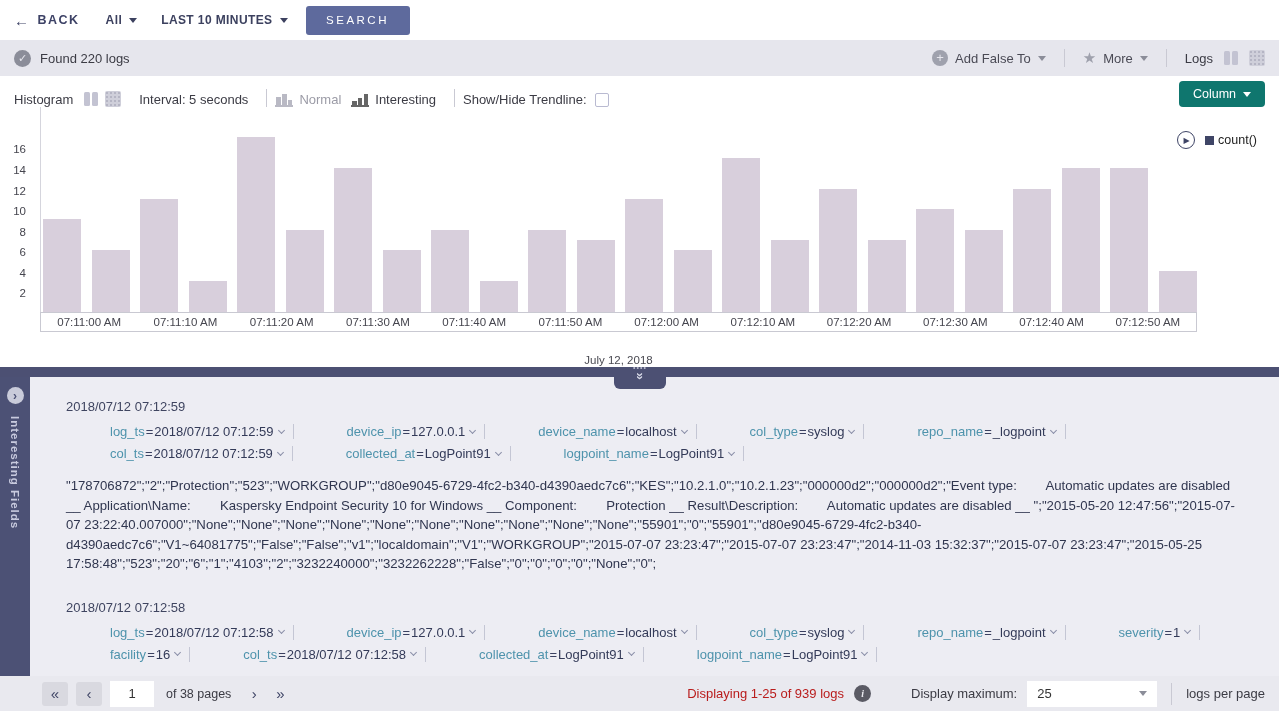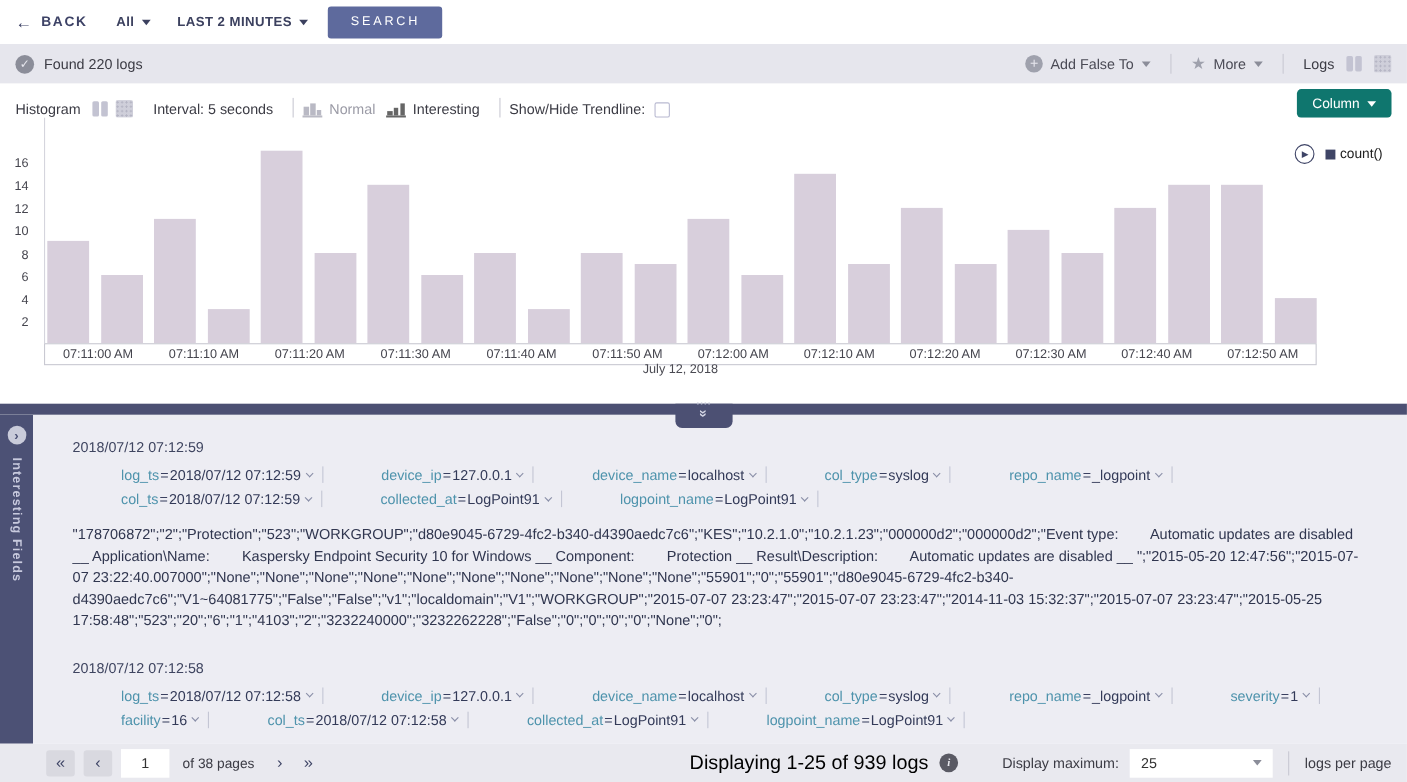--- a/index.html
+++ b/index.html
@@ -65,21 +65,21 @@
   .plot { position:absolute; left:40px; right:82px; top:0; height:205px;
     border-left:1px solid #d5d5dd; }
   .bars { position:absolute; left:2px; right:0; top:0; bottom:0; display:flex;
     align-items:flex-end; justify-content:space-between; }
   .bar { width:38px; background:#d8cfdc; }
   .y-axis { position:absolute; left:0; top:0; width:34px; height:205px; }
   .ytick { position:absolute; right:8px; font-size:11.5px; color:#45454e; width:26px; text-align:right; }
   .x-strip { position:absolute; left:40px; right:82px; top:205px; height:20px; background:#fff;
     border:1px solid #c9c9d2; display:flex; align-items:center; }
   .xlab { flex:1; text-align:center; font-size:11.5px; color:#45454e; white-space:nowrap; }
-  .date-lab { position:absolute; left:40px; right:82px; top:223px; text-align:center;
+  .date-lab { position:absolute; left:40px; right:82px; top:247px; text-align:center;
     font-size:11.5px; color:#4a4a52; }
   .legend { position:absolute; right:22px; top:24px; display:flex; align-items:center; gap:10px; }
   .play-circ { width:18px; height:18px; border:1.5px solid #3e4466; border-radius:50%;
     color:#3e4466; font-size:8px; display:flex; align-items:center; justify-content:center;
     padding-left:1px; cursor:pointer; }
   .legend-item { display:flex; align-items:center; gap:4px; font-size:12.5px; color:#222; }
   .legend-sq { width:9px; height:9px; background:#3f4566; }
 
   
   .gap-white { height:8px; background:#fff; }
@@ -117,21 +117,21 @@
   
   .footerbar { height:35px; background:#e9e9ef; display:flex; align-items:center;
     padding:0 14px 0 42px; position:relative; z-index:3; }
   .pg-btn { width:26px; height:24px; border-radius:3px; display:flex; align-items:center;
     justify-content:center; color:#3f4566; font-size:15px; cursor:pointer; }
   .pg-btn.boxed { background:#d9d9e0; margin-right:8px; }
   .page-input { width:44px; height:26px; border:none; background:#fff; text-align:center;
     font-size:13px; color:#333; margin-right:12px; font-family:inherit; outline:none; }
   .pages-text { font-size:12.5px; color:#3b3b44; margin-right:10px; }
   .foot-right { margin-left:auto; display:flex; align-items:center; }
-  .disp-text { font-size:18px; color:#000000; }
+  .disp-text { font-size:13px; color:#b91c1c; }
   .info-ic { width:17px; height:17px; border-radius:50%; background:#5a5a64; color:#e9e9ef;
     font-size:10px; font-weight:bold; display:flex; align-items:center; justify-content:center;
     margin:0 40px 0 10px; font-family:"Liberation Serif", serif; font-style:italic; cursor:pointer; }
   .dispmax-lbl { font-size:13px; color:#3b3b44; margin-right:10px; }
   .max-select { width:130px; height:26px; background:#fff; display:flex; align-items:center;
     font-size:13px; color:#333; padding:0 10px; cursor:pointer; }
   .max-select .tri { margin-left:auto; border-top-color:#8b8d99; }
   .foot-div { width:1px; height:22px; background:#c9c9d3; margin:0 14px; }
   .perpage { font-size:13px; color:#3b3b44; }
 </style>
@@ -141,21 +141,21 @@
 <div class="topbar">
   <div class="back-btn">
     <span class="back-arrow">←</span>
     <span>BACK</span>
   </div>
   <div class="scope-dd">
     <span>All</span>
     <span class="tri"></span>
   </div>
   <div class="time-dd">
-    <span>LAST 2 MINUTES</span>
+    <span>LAST 10 MINUTES</span>
     <span class="tri"></span>
   </div>
   <button class="search-btn">SEARCH</button>
 </div>
 
 <div class="statusbar">
   <span class="check-ic">✓</span>
   <span class="found-text">Found 220 logs</span>
   <div class="status-right">
     <div class="sb-item">

